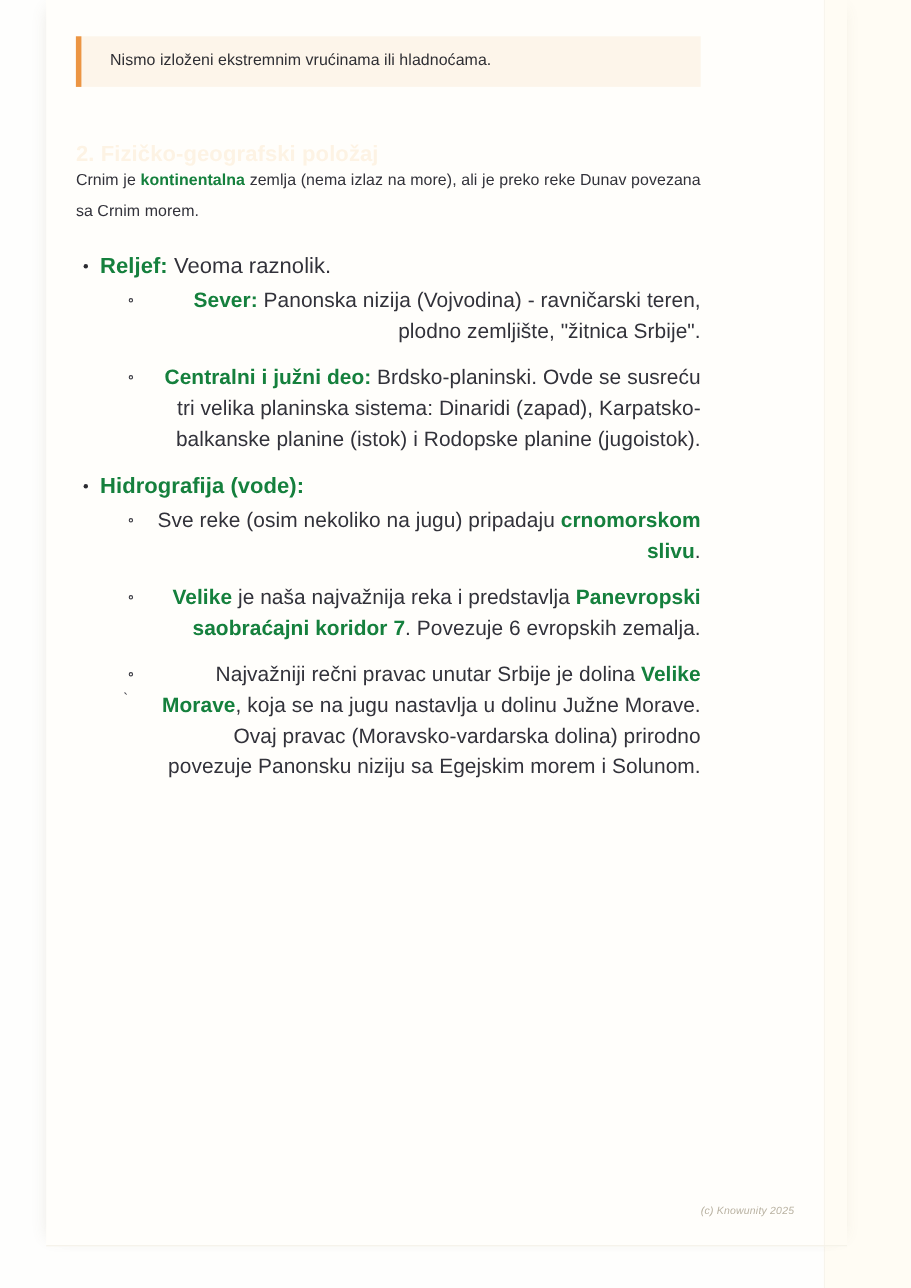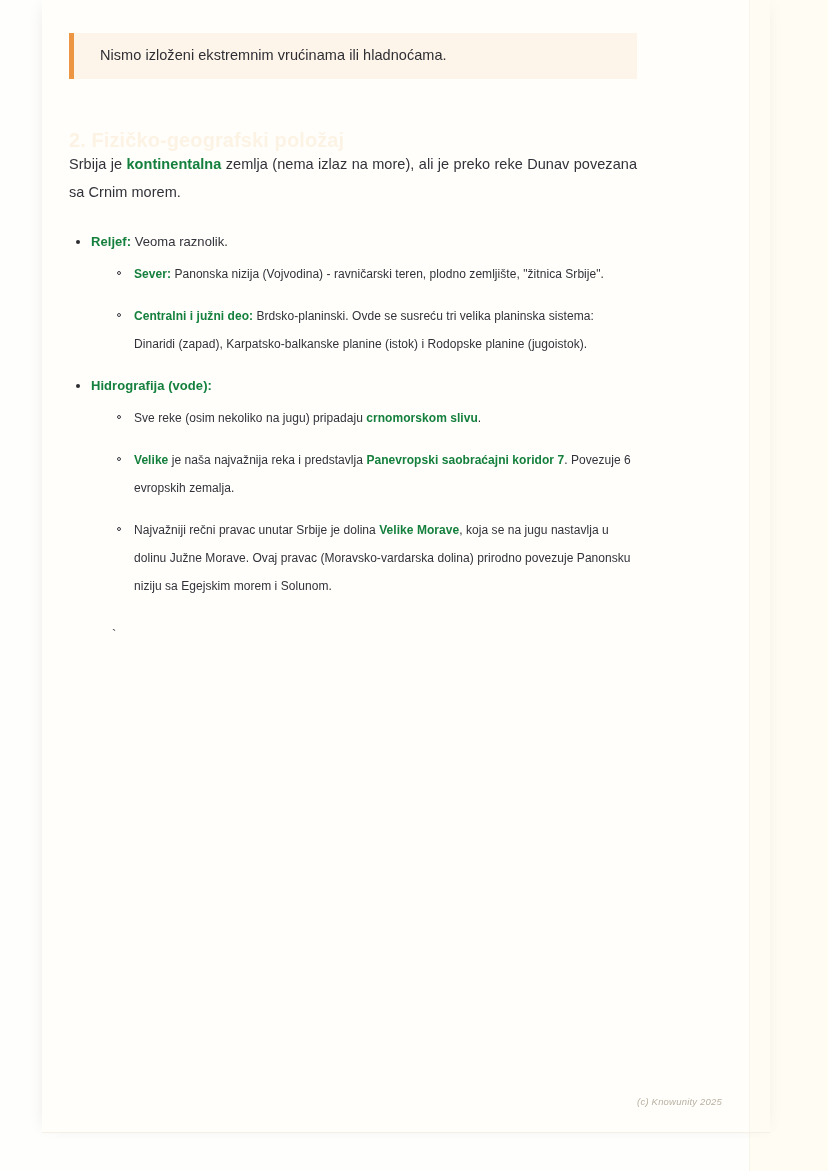--- a/index.html
+++ b/index.html
@@ -143,21 +143,21 @@
     list-style: none;
     margin: 22px 0 0 0;
     padding: 0;
   }
   ul.level1 > li.l1 {
     position: relative;
     padding-left: 22px;
     margin-bottom: 0;
   }
   ul.level1 > li.l1 > .l1-line {
-    font-size: 13px;
+    font-size: 20px;
     line-height: 28px;
     color: #32323A;
     letter-spacing: 0.05px;
   }
   ul.level1 > li.l1 > .marker-disc {
     position: absolute;
     left: 7px;
     top: 12px;
     width: 4px;
     height: 4px;
@@ -182,24 +182,25 @@
     left: 8px;
     top: 11px;
     width: 4px;
     height: 4px;
     border-radius: 50%;
     border: 1px solid #3A3A42;
     box-sizing: border-box;
   }
   ul.level2 > li.l2 > .l2-line {
     display: block;
-    font-size: 12px;
+    font-size: 19px;
     line-height: 28px;
     color: #32323A;
     letter-spacing: 0.05px;
+    text-align: right;
   }
 
   .group-gap { height: 14px; }
 
   b, strong {
     font-weight: 700;
     color: #15803d;
   }
 
   
@@ -243,21 +244,21 @@
 
       <div class="callout">
         <span class="callout-text">Nismo izloženi ekstremnim vrućinama ili hladnoćama.</span>
       </div>
 
       <h2 class="section-heading">2. Fizičko-geografski položaj</h2>
 
       <div class="body-block">
 
         <p class="lead">
-          <span>Srbija je </span><b>kontinentalna</b><span> zemlja (nema izlaz na more), ali je preko reke Dunav povezana sa Crnim morem.</span>
+          <span>Crnim je </span><b>kontinentalna</b><span> zemlja (nema izlaz na more), ali je preko reke Dunav povezana sa Crnim morem.</span>
         </p>
 
         <ul class="level1">
 
           <li class="l1">
             <span class="marker-disc"></span>
             <span class="l1-line">
               <b>Reljef:</b><span> Veoma raznolik.</span>
             </span>
 

